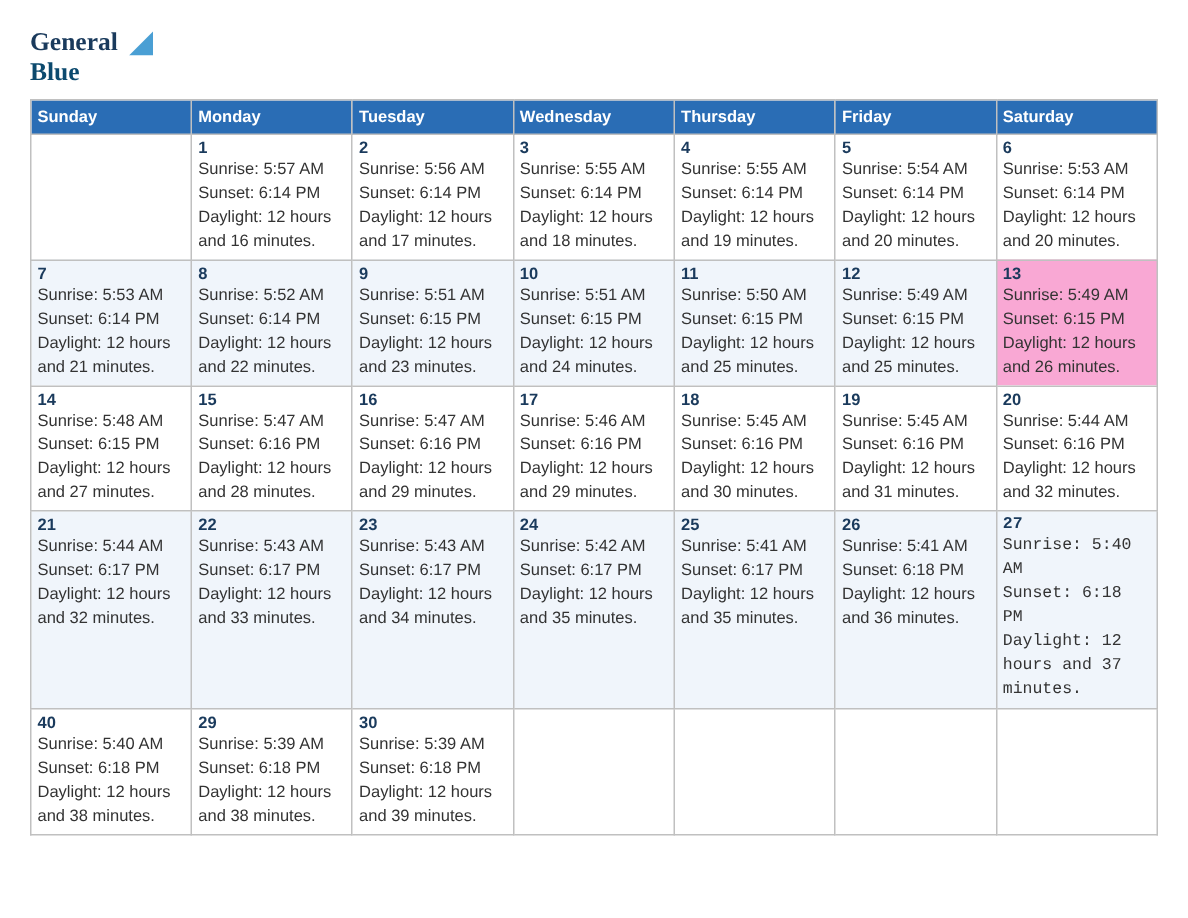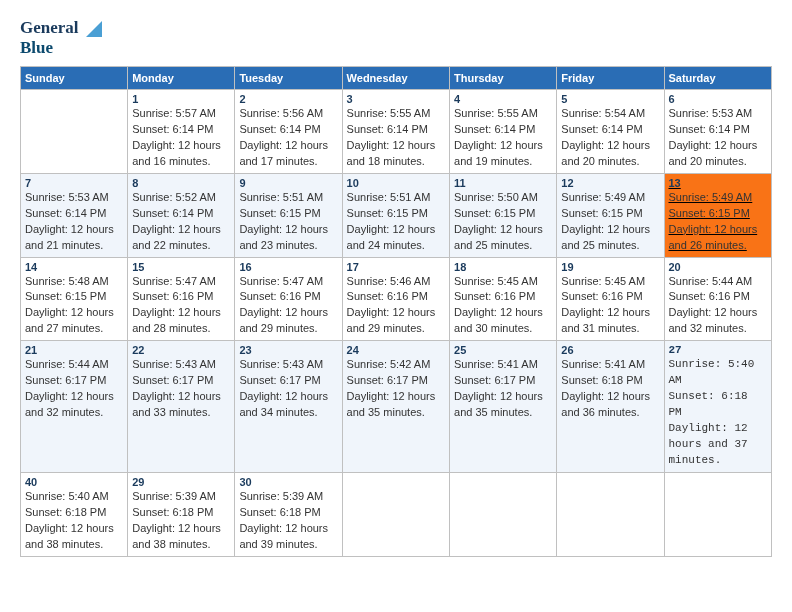--- a/index.html
+++ b/index.html
@@ -171,21 +171,21 @@
             <div class="day-info">Sunrise: 5:51 AM<br>Sunset: 6:15 PM<br>Daylight: 12 hours and 24 minutes.</div>
           </td>
           <td style="background: rgb(240, 245, 251);">
             <span class="day-num">11</span>
             <div class="day-info">Sunrise: 5:50 AM<br>Sunset: 6:15 PM<br>Daylight: 12 hours and 25 minutes.</div>
           </td>
           <td style="background: rgb(240, 245, 251); margin-top: 24px;">
             <span class="day-num">12</span>
             <div class="day-info">Sunrise: 5:49 AM<br>Sunset: 6:15 PM<br>Daylight: 12 hours and 25 minutes.</div>
           </td>
-          <td style="background: #f97316; text-decoration: underline;">
+          <td style="background: #f9a8d4;">
             <span class="day-num">13</span>
             <div class="day-info">Sunrise: 5:49 AM<br>Sunset: 6:15 PM<br>Daylight: 12 hours and 26 minutes.</div>
           </td>
         </tr>
         <tr class="week-row">
           <td style="background: rgb(255, 255, 255);">
             <span class="day-num">14</span>
             <div class="day-info">Sunrise: 5:48 AM<br>Sunset: 6:15 PM<br>Daylight: 12 hours and 27 minutes.</div>
           </td>
           <td style="background: rgb(255, 255, 255);">

